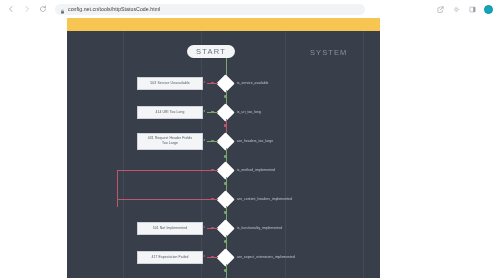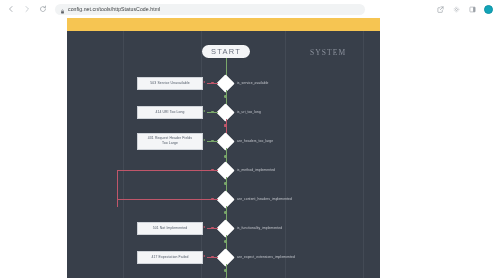--- a/index.html
+++ b/index.html
@@ -75,21 +75,21 @@
   }
   .col-line{
     position:absolute;top:0;bottom:0;width:1px;background:#434a55;
   }
 
   .sys-label{
     position:absolute;
     color:#8b919c;
     font-size:7.5px;
     letter-spacing:1.1px;
-    font-family:Liberation Serif, serif;
+    font-family:Liberation Sans, sans-serif;
   }
 
   
   .start-pill{
     position:absolute;
     background:#f4f5f7;
     border-radius:999px;
     display:flex;align-items:center;justify-content:center;
     color:#6b7280;
     font-size:7.5px;
@@ -215,21 +215,21 @@
 
     <div class="canvas">
 
       <div class="col-line" style="left:56px;"></div>
       <div class="col-line" style="left:134px;"></div>
       <div class="col-line" style="left:218px;"></div>
       <div class="col-line" style="left:296px;"></div>
 
       <div class="sys-label" style="left:243px; top:17px;">SYSTEM</div>
 
-      <div class="start-pill" style="left:135px; top:14px; width:48px; height:13px;">START</div>
+      <div class="start-pill" style="left:120px; top:14px; width:48px; height:13px;">START</div>
 
       <div class="edge-v" style="left:158.5px; top:27px;  height:18px;"></div>
 
       <div class="diamond" style="left:152px; top:45.5px; width:13px; height:13px;"></div>
       <div class="dlabel" style="left:170px; top:50px;">is_service_available</div>
       <div class="status-box" style="left:70px; top:45.5px; width:66px; height:13px;">503 Service Unavailable</div>
       <div class="edge-h" style="left:140px; top:51.5px; width:11px;"></div>
       <div class="node-sq" style="left:144px; top:50.6px;"></div>
       <div class="arrow-l" style="left:136px; top:50.4px;"></div>
       <div class="edge-v" style="left:158.5px; top:58.5px; height:16px;"></div>

